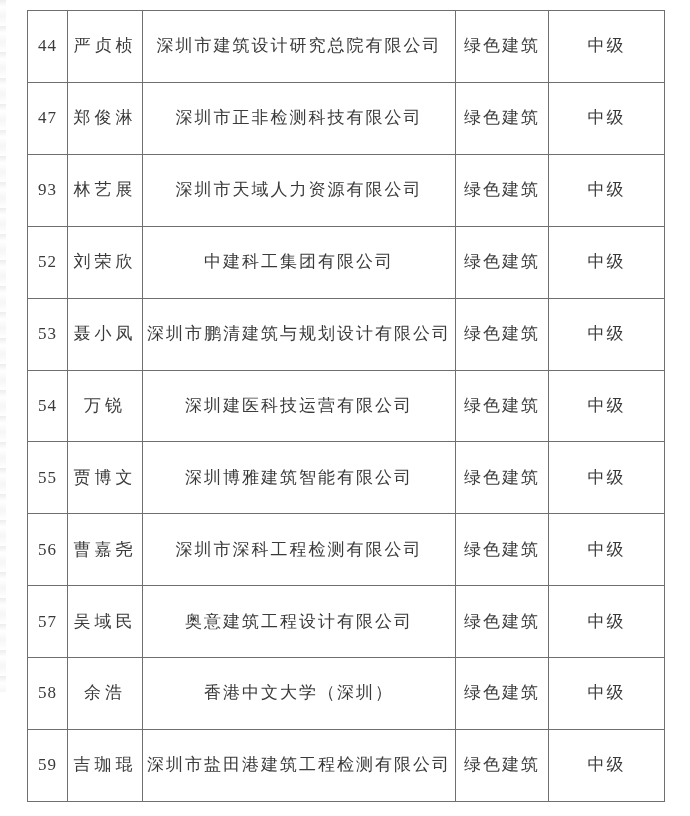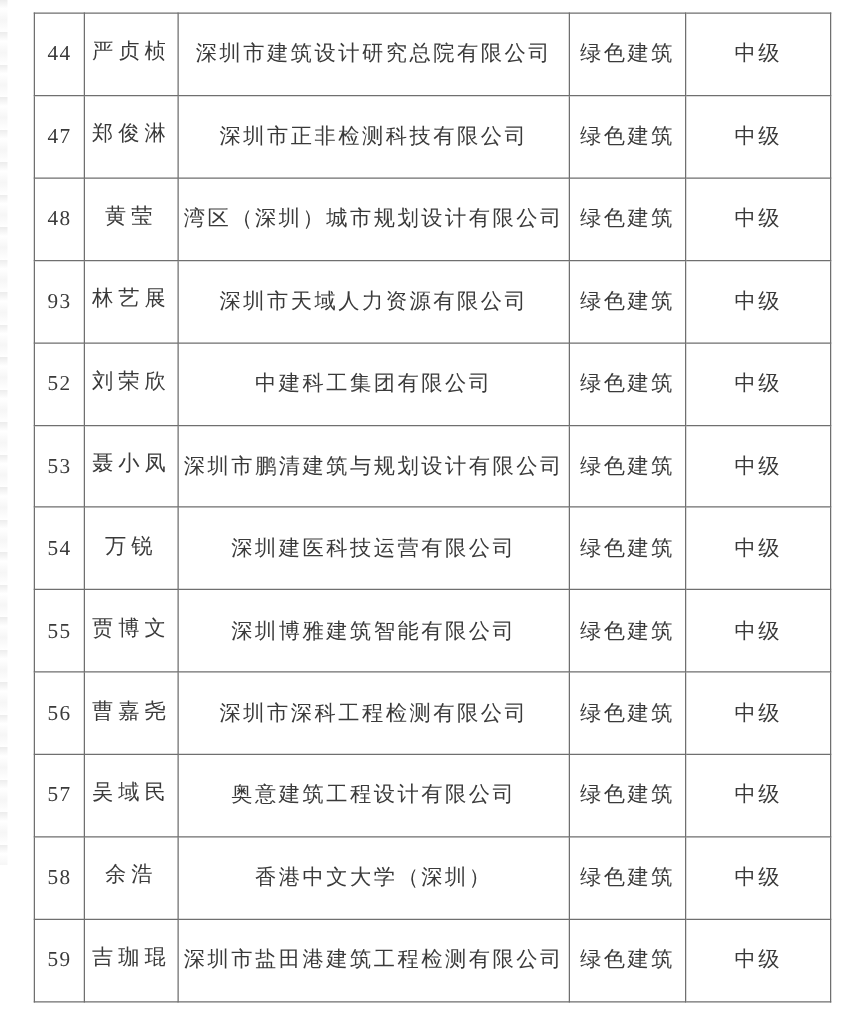--- a/index.html
+++ b/index.html
@@ -60,21 +60,20 @@
     line-height:1.2;
     overflow:hidden;
     white-space:nowrap;
   }
   td.col-number{
     letter-spacing:1px;
     font-size:18px;
   }
   td.col-name{
     letter-spacing:4px;
-    font-family:Liberation Mono, monospace;
   }
   td.col-company{
     letter-spacing:2px;
     margin-left:21px;
   }
   td.col-specialty{
     letter-spacing:2px;
   }
   td.col-level{
     letter-spacing:2px;
@@ -98,27 +97,20 @@
           <td class="col-number">44</td>
           <td class="col-name">严贞桢</td>
           <td class="col-company">深圳市建筑设计研究总院有限公司</td>
           <td class="col-specialty">绿色建筑</td>
           <td class="col-level">中级</td>
         </tr>
         <tr>
           <td class="col-number">47</td>
           <td class="col-name">郑俊淋</td>
           <td class="col-company">深圳市正非检测科技有限公司</td>
-          <td class="col-specialty">绿色建筑</td>
-          <td class="col-level">中级</td>
-        </tr>
-        <tr>
-          <td class="col-number">48</td>
-          <td class="col-name">黄莹</td>
-          <td class="col-company">湾区（深圳）城市规划设计有限公司</td>
           <td class="col-specialty">绿色建筑</td>
           <td class="col-level">中级</td>
         </tr>
         <tr>
           <td class="col-number">93</td>
           <td class="col-name">林艺展</td>
           <td class="col-company">深圳市天域人力资源有限公司</td>
           <td class="col-specialty">绿色建筑</td>
           <td class="col-level">中级</td>
         </tr>

